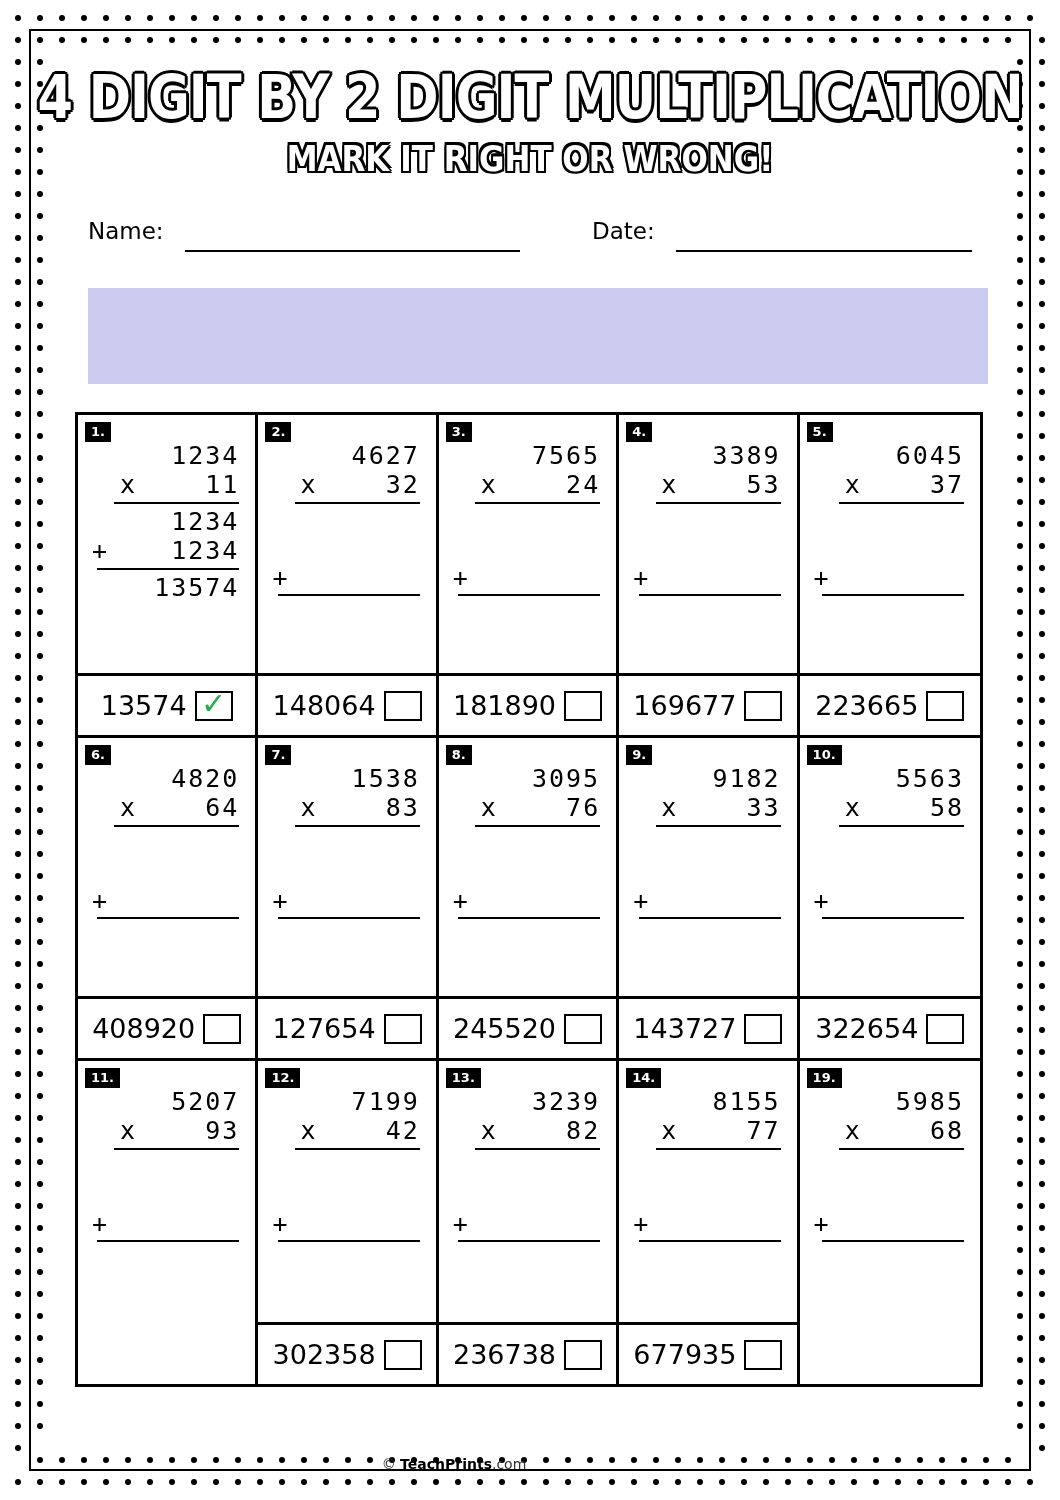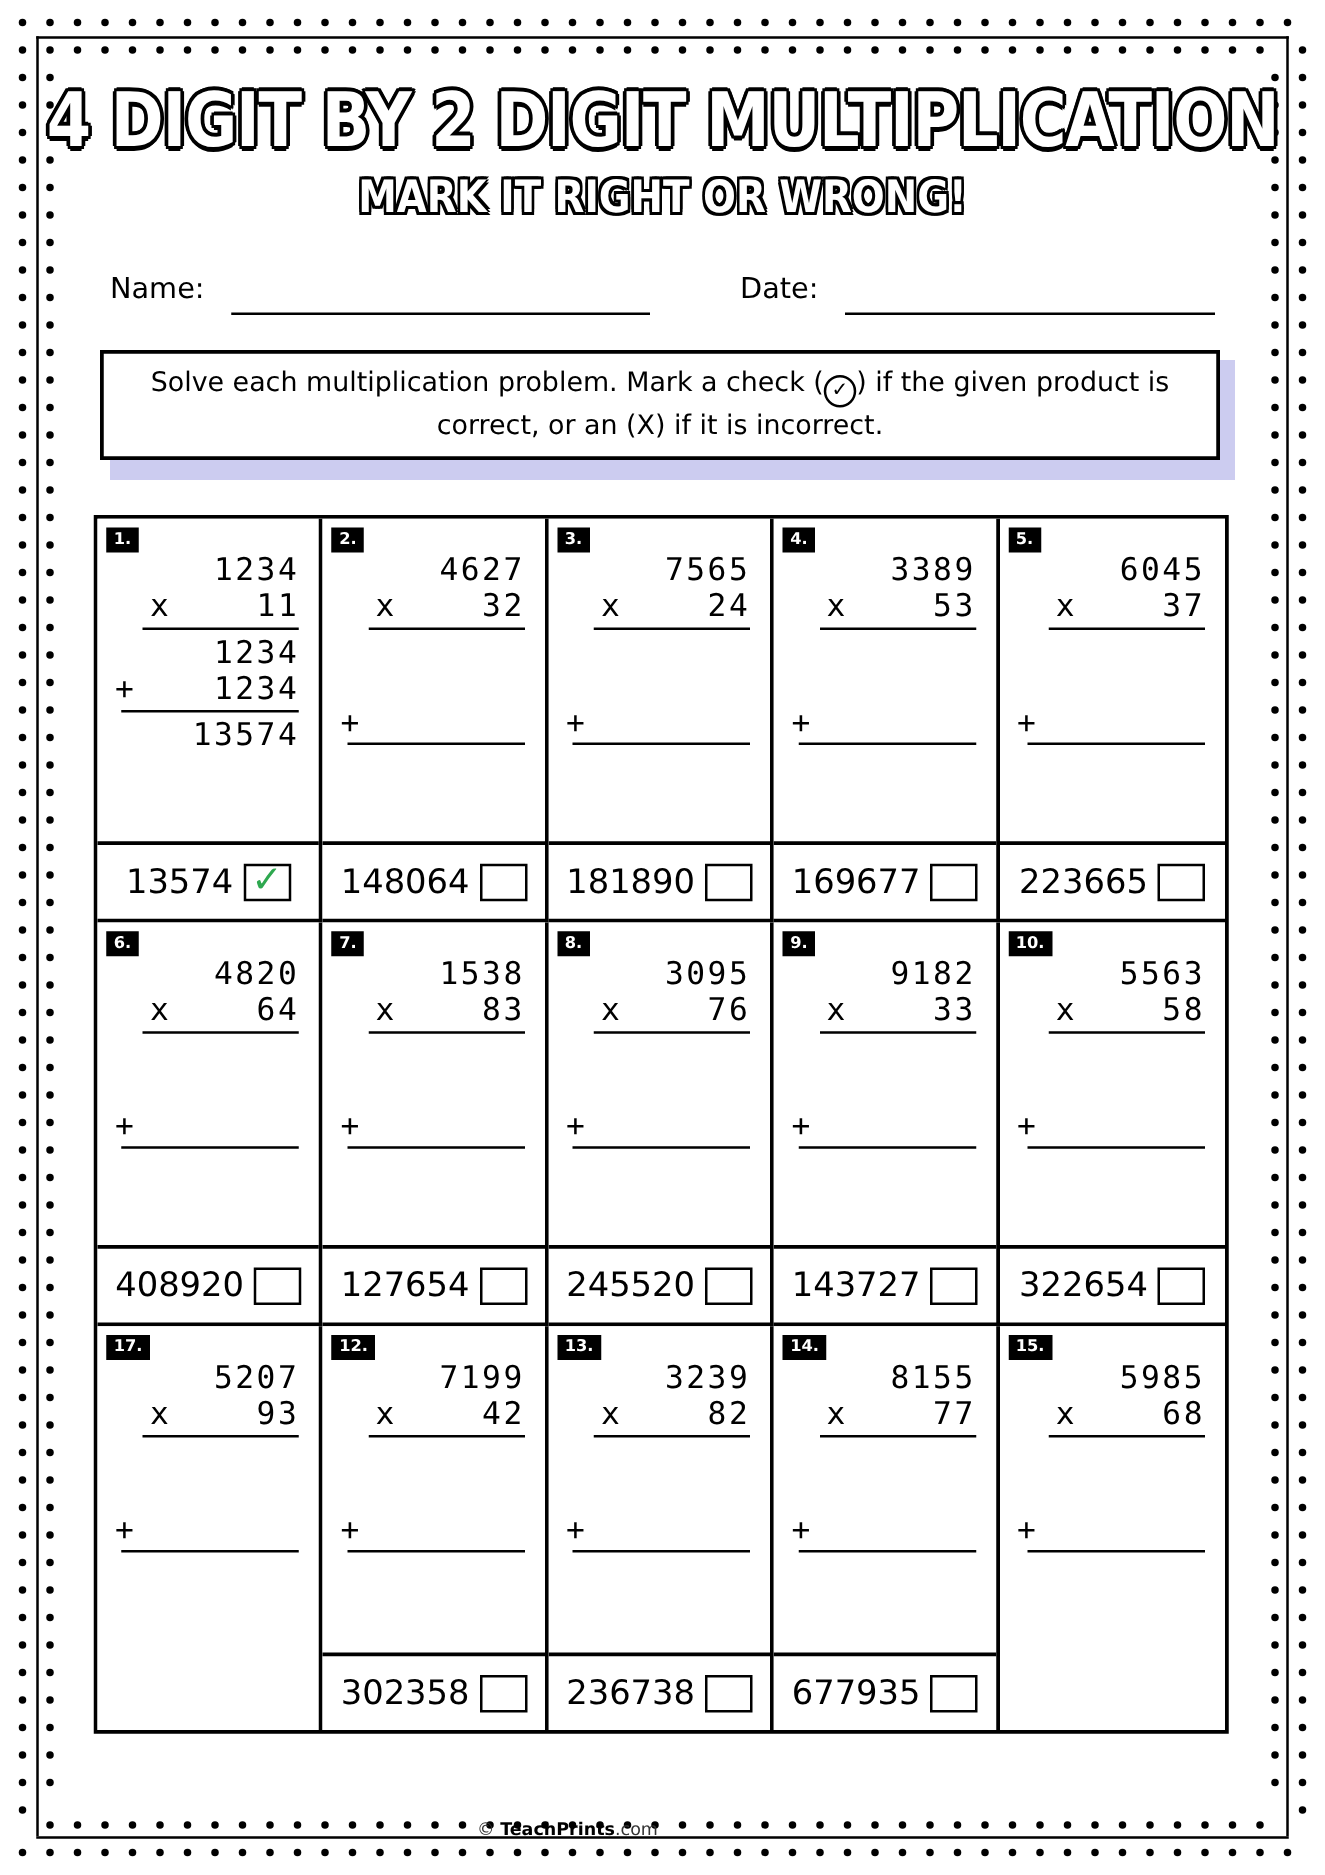--- a/index.html
+++ b/index.html
@@ -711,25 +711,20 @@
   </div>
 
   <div class="namedate">
     <div class="nd-label" style="left:8px;">Name:</div>
     <div class="nd-line" style="left:105px; width:335px;"></div>
     <div class="nd-label" style="left:512px;">Date:</div>
     <div class="nd-line" style="left:596px; width:296px;"></div>
   </div>
 
   <div class="instr-shadow"></div>
-  <div class="instr-box">
-    <div class="instr-text">
-      <span>Solve each multiplication problem. Mark a check (</span><span class="instr-check">✓</span><span>) if the given product is correct, or an (X) if it is incorrect.</span>
-    </div>
-  </div>
 
   <div class="grid" id="grid">
       <div class="cell">
         <div class="num-badge">1.</div>
         <div class="work">
           <div class="row-line">1234</div>
           <div class="row-line">x    11</div>
           <div class="rule" style="width: 125px;"></div>
           <div class="plus-row">1234</div>
           <div class="plus-row">1234<span class="plus-sign" style="left: 14px;">+</span></div>
@@ -870,21 +865,21 @@
           <div style="height: 56px;"></div>
           <div class="plus-row" style="height: 28px;"><span class="plus-sign" style="left: 14px;">+</span></div>
           <div class="rule" style="width: 142px;"></div>
         </div>
         <div class="answer-strip">
           <div class="answer-val">322654</div>
           <div class="answer-box"></div>
         </div>
       </div>
       <div class="cell">
-        <div class="num-badge">17.</div>
+        <div class="num-badge">11.</div>
         <div class="work">
           <div class="row-line">5207</div>
           <div class="row-line">x    93</div>
           <div class="rule" style="width: 125px;"></div>
           <div style="height: 56px;"></div>
           <div class="plus-row" style="height: 28px;"><span class="plus-sign" style="left: 14px;">+</span></div>
           <div class="rule" style="width: 142px;"></div>
         </div>
       </div>
       <div class="cell">
@@ -926,21 +921,21 @@
           <div style="height: 56px;"></div>
           <div class="plus-row" style="height: 28px;"><span class="plus-sign" style="left: 14px;">+</span></div>
           <div class="rule" style="width: 142px;"></div>
         </div>
         <div class="answer-strip">
           <div class="answer-val">677935</div>
           <div class="answer-box"></div>
         </div>
       </div>
       <div class="cell">
-        <div class="num-badge">15.</div>
+        <div class="num-badge">19.</div>
         <div class="work">
           <div class="row-line">5985</div>
           <div class="row-line">x    68</div>
           <div class="rule" style="width: 125px;"></div>
           <div style="height: 56px;"></div>
           <div class="plus-row" style="height: 28px;"><span class="plus-sign" style="left: 14px;">+</span></div>
           <div class="rule" style="width: 142px;"></div>
         </div>
       </div>
     </div>

